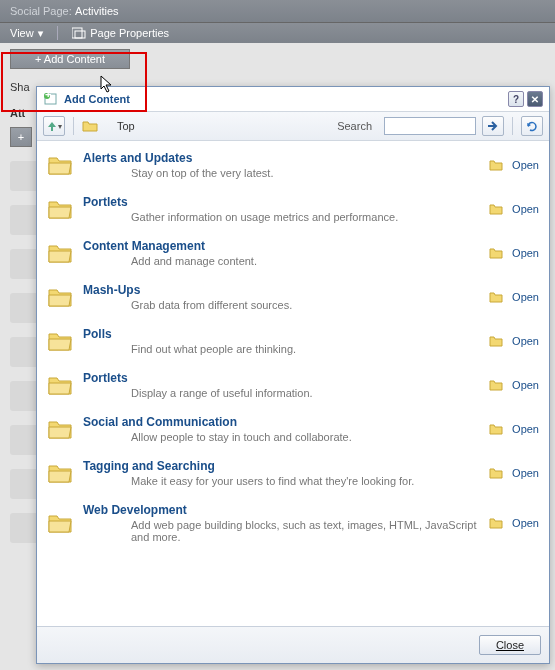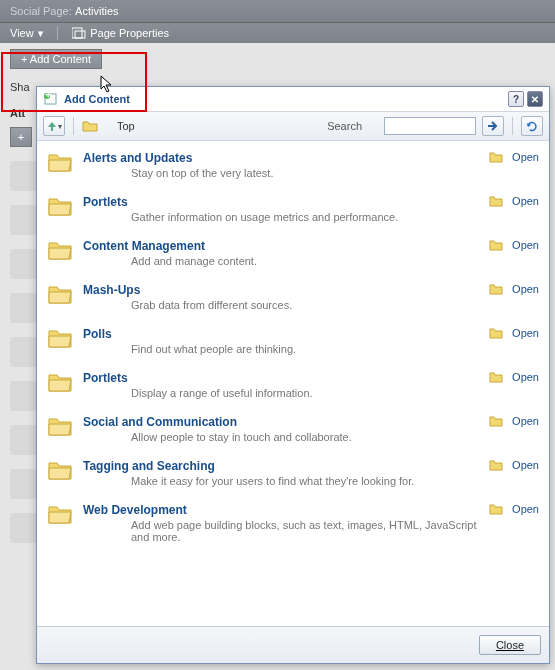--- a/index.html
+++ b/index.html
@@ -7,46 +7,46 @@
 
 .titlebar { background:linear-gradient(#8a8f96,#7c828a); color:#fff; padding:4px 10px; font-size:12px; border-bottom:1px solid #666; }
 .titlebar .label { color:#d0d4d9; }
 .titlebar .name { color:#fff; }
 .menubar { background:linear-gradient(#8a8f96,#7c828a); padding:3px 10px; display:flex; gap:14px; align-items:center; color:#fff; }
 .menubar .item { display:flex; align-items:center; gap:4px; cursor:pointer; }
 .menubar .sep { width:1px; height:14px; background:#aab; }
 .menubar svg { vertical-align:middle; }
 
 .pagebody { background:#e5e5e5; padding:6px 10px; }
-.addbtn { background:linear-gradient(#9aa0a8,#888e96); color:#fff; border:1px solid #777; padding:3px 10px; cursor:pointer; display:inline-flex; align-items:flex-end; gap:4px; }
+.addbtn { background:linear-gradient(#9aa0a8,#888e96); color:#fff; border:1px solid #777; padding:3px 24px; cursor:pointer; display:inline-flex; align-items:flex-end; gap:4px; }
 .shrow { margin-top:12px; color:#333; }
 .section-label { margin-top:14px; color:#333; font-weight:bold; }
 .addbtn2 { margin-top:8px; background:linear-gradient(#9aa0a8,#888e96); color:#fff; border:1px solid #777; width:22px; height:20px; display:flex; align-items:center; justify-content:center; cursor:pointer; }
 .ghost-row { margin-top:14px; height:30px; background:#d8d8d8; border-radius:3px; }
 
 .redbox { position:absolute; left:1px; top:52px; width:146px; height:60px; border:2px solid #d00; pointer-events:none; z-index:50; }
 .cursor { position:absolute; left:100px; top:75px; z-index:60; pointer-events:none; }
 
 .popup { position:absolute; left:36px; top:86px; width:514px; height:578px; background:#fff; border:1px solid #7a94b8; box-shadow:0 2px 8px rgba(0,0,0,.25); display:flex; flex-direction:column; }
 .popup-head { display:flex; align-items:center; padding:4px 6px; border-bottom:1px solid #d0d7e0; }
 .popup-head .title { color:#1a4e8a; font-weight:bold; font-size:12px; display:flex; align-items:center; gap:5px; }
 .popup-head .spacer { flex:1; }
 .popup-head .hicon { width:16px; height:16px; border:1px solid #88a; border-radius:2px; display:flex; align-items:center; justify-content:center; margin-left:3px; color:#446; cursor:pointer; background:linear-gradient(#f5f7fa,#dbe2ec); font-size:10px; font-weight:bold; }
 
 .toolbar { display:flex; align-items:center; padding:4px 6px; gap:6px; border-bottom:1px solid #d0d7e0; background:linear-gradient(#f6f8fb,#eaeef4); }
 .tbtn { width:22px; height:20px; border:1px solid #a9b6c8; border-radius:2px; background:linear-gradient(#fdfdfd,#e8edf4); display:flex; align-items:center; justify-content:center; cursor:pointer; color:#4a6; }
 .bcrumb { display:flex; align-items:center; gap:19px; color:#333; }
 .toolbar .spacer { flex:1; }
-.searchlbl { color:#555; margin-right:16px; }
+.searchlbl { color:#555; margin-right:6px; }
 .searchbox { width:92px; height:18px; border:1px solid #9fb0c7; padding:1px 3px; }
 .gobtn { width:22px; height:20px; border:1px solid #a9b6c8; border-radius:2px; background:linear-gradient(#fdfdfd,#e8edf4); display:flex; align-items:center; justify-content:center; cursor:pointer; }
 .vsep { width:1px; height:18px; background:#c2cbd8; margin:0 2px; }
 
 .catlist { flex:1; overflow:auto; padding:4px 0; }
-.cat { display:flex; align-items:flex-start; padding:6px 10px 10px 10px; gap:10px; }
+.cat { display:flex; align-items:center; padding:6px 10px 10px 10px; gap:10px; }
 .cat .ficon { width:26px; height:22px; flex-shrink:0; }
 .cat .body { flex:1; }
 .cat .name { color:#1a4e8a; font-weight:bold; font-size:12px; cursor:pointer; }
 .cat .desc { color:#777; margin-top:2px;margin-left:48px; }
 .cat .open { display:flex; align-items:center; gap:9px; color:#1a4e8a; cursor:pointer; flex-shrink:0; }
 
 .footer { border-top:1px solid #c8d0dc; padding:8px; display:flex; justify-content:flex-end; background:linear-gradient(#f4f6f9,#e8ecf2);text-decoration:underline; }
 .closebtn { border:1px solid #98a8bf; background:linear-gradient(#fdfdfd,#e4e9f1); padding:3px 16px; cursor:pointer; color:#222; border-radius:2px; }
 </style>
 </head>

